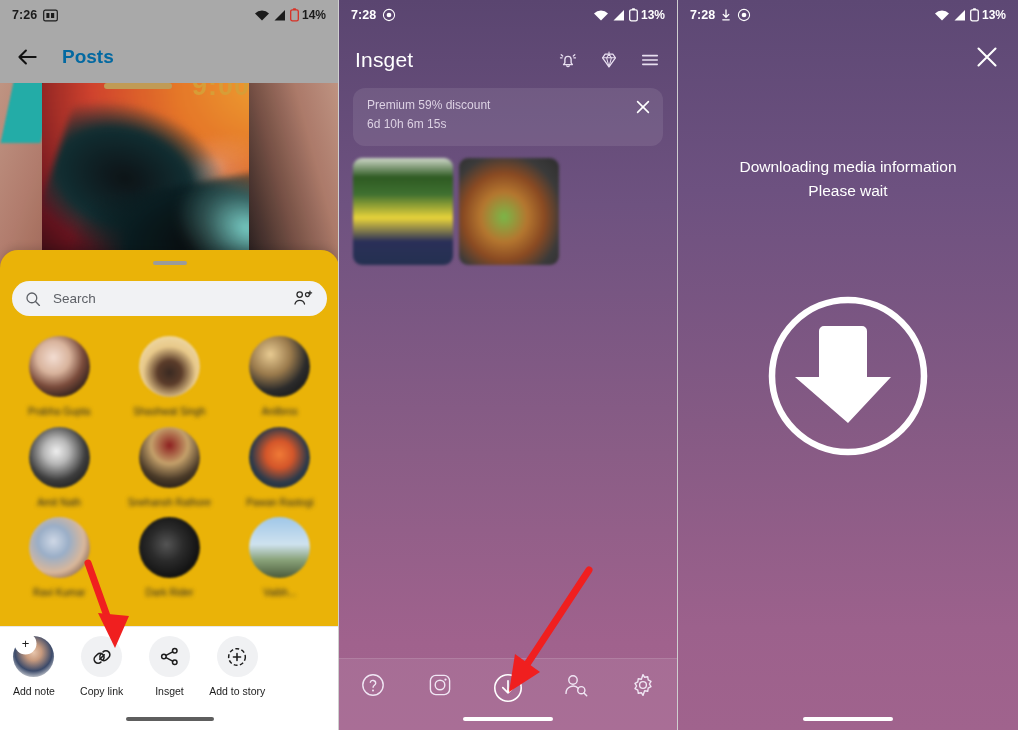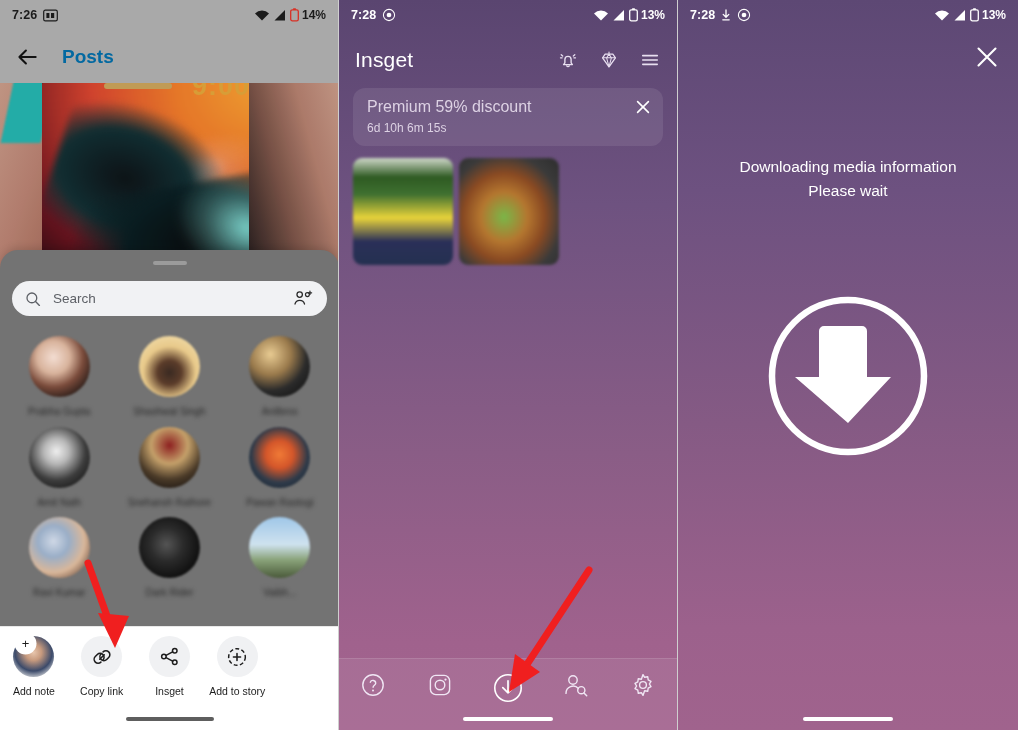--- a/index.html
+++ b/index.html
@@ -71,21 +71,21 @@
     background: radial-gradient(ellipse at 50% 50%, #f2d8cf 0%, rgba(242,216,207,0.2) 35%, rgba(242,216,207,0) 65%);
     transform: rotate(-22deg); filter: blur(3px);}
   .photo .clock { position:absolute; top:-8px; left:150px; font-size:27px; font-weight:600;
     color:#e0a43a; letter-spacing:1px; filter: blur(.6px); }
   .photo .pill { position:absolute; top:4px; left:62px; width:68px; height:6px; border-radius:4px; background:#c8a25a; }
   .photo .dim { position:absolute; inset:0; background: rgba(0,0,0,.04); }
 
   
   .sheet {
     position: absolute; left: 0; bottom: 0; width: 339px; height: 480px;
-    background: #737373; border-radius: 18px 18px 0 0; z-index: 12;
+    background: #eab308; border-radius: 18px 18px 0 0; z-index: 12;
     box-shadow: 0 -2px 9px rgba(0,0,0,.14);
   }
   .grabber { width: 34px; height: 4px; border-radius: 3px; background: #9b9b9b; margin: 11px auto 0; }
   .searchbar {
     margin: 16px 12px 0; height: 35px; border-radius: 18px; background: #f1f2f4;
     display: flex; align-items: center; padding: 0 13px; gap: 12px;
   }
   .search-text { flex: 1; font-size: 13.5px; color: #5d6066; }
   .contacts { padding: 12px 4px 0; }
   .crow { display: flex; }
@@ -119,21 +119,21 @@
   .homebar-dark { position: absolute; bottom: 9px; left: 50%; transform: translateX(-50%);
                   width: 88px; height: 4px; border-radius: 3px; background: #5e5e5e; z-index: 18; }
 
   
   .p2-appbar { position: absolute; top: 38px; left: 0; right: 0; height: 44px;
                display: flex; align-items: center; padding: 0 16px; z-index: 10; }
   .p2-title { font-size: 21px; color: #ffffff; font-weight: 400; letter-spacing: .2px; }
   .p2-icons { margin-left: auto; display: flex; align-items: center; gap: 19px; }
   .banner { position: absolute; top: 88px; left: 14px; right: 14px; height: 58px;
             background: rgba(255,255,255,.09); border-radius: 12px; padding: 10px 14px; z-index: 10; }
-  .bn-t1 { font-size: 16px; color: #ddd2e4; }
+  .bn-t1 { font-size: 12px; color: #ddd2e4; }
   .bn-t2 { font-size: 12px; color: #ddd2e4; margin-top: 5px; }
   .bn-x { position: absolute; top: 11px; right: 12px; }
   .thumbs { position: absolute; top: 158px; left: 14px; display: flex; gap: 6px; z-index: 8; }
   .thumb { width: 100px; height: 107px; border-radius: 9px; overflow: hidden; filter: blur(1.6px); }
   .th1 { background:
       linear-gradient(180deg,#cfd8c9 0%, #2e5a22 18%, #3f7030 34%, #e8d33a 56%, #2a2f58 78%, #243050 100%); }
   .th2 { background:
       radial-gradient(ellipse at 45% 55%, #7ab648 0%, #b4762f 30%, #8a4a22 52%, #3a3a3a 75%, #2d2d2d 100%); }
   .bottomnav { position: absolute; bottom: 0; left: 0; right: 0; height: 72px;
                background: rgba(255,255,255,.07); border-top: 1px solid rgba(255,255,255,.12);

